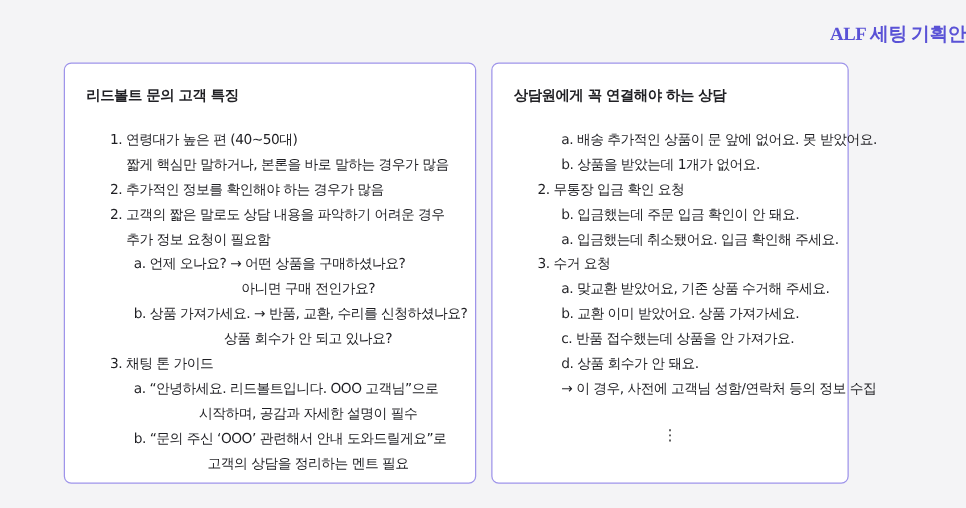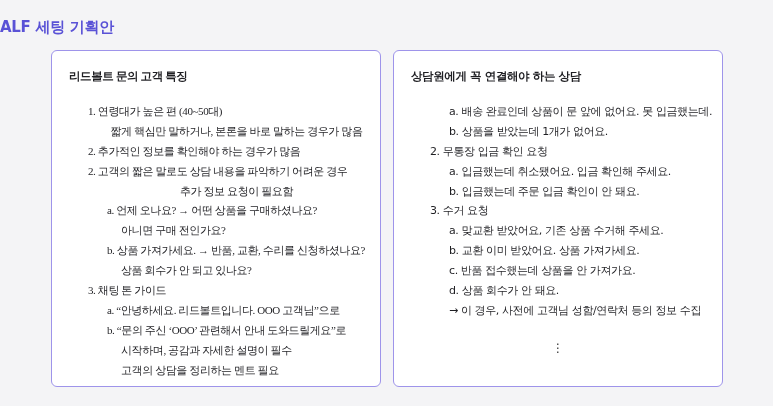--- a/index.html
+++ b/index.html
@@ -2,39 +2,39 @@
 <html><head>
 <meta charset="utf-8">
 <style>
   html, body { margin: 0; padding: 0; }
   body {
     width: 773px; height: 406px; background: #f4f4f6;
     font-family: "DejaVu Sans", sans-serif; color: #1f1f23;
     position: relative; overflow: hidden;
   }
   .title {
-    position: absolute; top: 18px; left: 0; width: 773px; text-align: left;
-    font-size: 15px; font-weight: bold; color: #5a52d6; letter-spacing: -0.3px;
+    position: absolute; top: 18px; left: 0; width: 773px; text-align: right;
+    font-size: 15px; font-weight: bold; color: #5a52d6; letter-spacing: -0.3px; font-family: Liberation Serif, serif;
   }
   .card {
     position: absolute; top: 50px; height: 337px; background: #ffffff;
     border: 1.5px solid #9e94ea; border-radius: 6px; box-sizing: border-box;
   }
-  .card.left { left: 51px; width: 330px; font-family: Liberation Serif, serif; }
-  .card.right { left: 393px; width: 330px; }
+  .card.left { left: 51px; width: 330px; }
+  .card.right { left: 393px; width: 286px; }
   .card-title {
     position: absolute; top: 18px; left: 17px; font-size: 11.5px; font-weight: bold;
     letter-spacing: -0.4px;
   }
   .list { position: absolute; top: 51px; left: 36px; right: 8px; font-size: 11px; letter-spacing: -0.4px; }
   .line { height: 19.9px; line-height: 19.9px; white-space: nowrap; }
   .lv1 { padding-left: 0; }
-  .lv1c { padding-left: 13px; text-align: center; }
+  .lv1c { padding-left: 13px; }
   .lv2 { padding-left: 19px; }
-  .lv2c { padding-left: 33px; }
+  .lv2c { padding-left: 33px; text-align: center; }
   .ellipsis {
     position: absolute; left: 0; right: 0; top: 295px; text-align: center;
     font-size: 12px; line-height: 4px; color: #333;
   }
 </style>
 </head>
 <body>
 
 <div class="title">ALF 세팅 기획안</div>
 
@@ -45,34 +45,34 @@
       <div class="line lv1c">짧게 핵심만 말하거나, 본론을 바로 말하는 경우가 많음</div>
       <div class="line lv1">2. 추가적인 정보를 확인해야 하는 경우가 많음</div>
       <div class="line lv1">2. 고객의 짧은 말로도 상담 내용을 파악하기 어려운 경우</div>
       <div class="line lv1c">추가 정보 요청이 필요함</div>
       <div class="line lv2">a. 언제 오나요? → 어떤 상품을 구매하셨나요?</div>
       <div class="line lv2c">아니면 구매 전인가요?</div>
       <div class="line lv2">b. 상품 가져가세요. → 반품, 교환, 수리를 신청하셨나요?</div>
       <div class="line lv2c">상품 회수가 안 되고 있나요?</div>
       <div class="line lv1">3. 채팅 톤 가이드</div>
       <div class="line lv2">a. “안녕하세요. 리드볼트입니다. OOO 고객님”으로</div>
+      <div class="line lv2c">시작하며, 공감과 자세한 설명이 필수</div>
       <div class="line lv2">b. “문의 주신 ‘OOO’ 관련해서 안내 도와드릴게요”로</div>
-      <div class="line lv2c">시작하며, 공감과 자세한 설명이 필수</div>
       <div class="line lv2c">고객의 상담을 정리하는 멘트 필요</div>
     </div>
 </div>
 
 <div class="card right">
   <div class="card-title">상담원에게 꼭 연결해야 하는 상담</div>
   <div class="list" id="right-list">
-      <div class="line lv2">a. 배송 완료인데 상품이 문 앞에 없어요. 못 입금했는데.</div>
+      <div class="line lv2">a. 배송 추가적인 상품이 문 앞에 없어요. 못 받았어요.</div>
       <div class="line lv2">b. 상품을 받았는데 1개가 없어요.</div>
       <div class="line lv1">2. 무통장 입금 확인 요청</div>
+      <div class="line lv2">b. 입금했는데 주문 입금 확인이 안 돼요.</div>
       <div class="line lv2">a. 입금했는데 취소됐어요. 입금 확인해 주세요.</div>
-      <div class="line lv2">b. 입금했는데 주문 입금 확인이 안 돼요.</div>
       <div class="line lv1">3. 수거 요청</div>
       <div class="line lv2">a. 맞교환 받았어요, 기존 상품 수거해 주세요.</div>
       <div class="line lv2">b. 교환 이미 받았어요. 상품 가져가세요.</div>
       <div class="line lv2">c. 반품 접수했는데 상품을 안 가져가요.</div>
       <div class="line lv2">d. 상품 회수가 안 돼요.</div>
       <div class="line lv2">→ 이 경우, 사전에 고객님 성함/연락처 등의 정보 수집</div>
     </div>
   <div class="ellipsis">⋮</div>
 </div>
 

